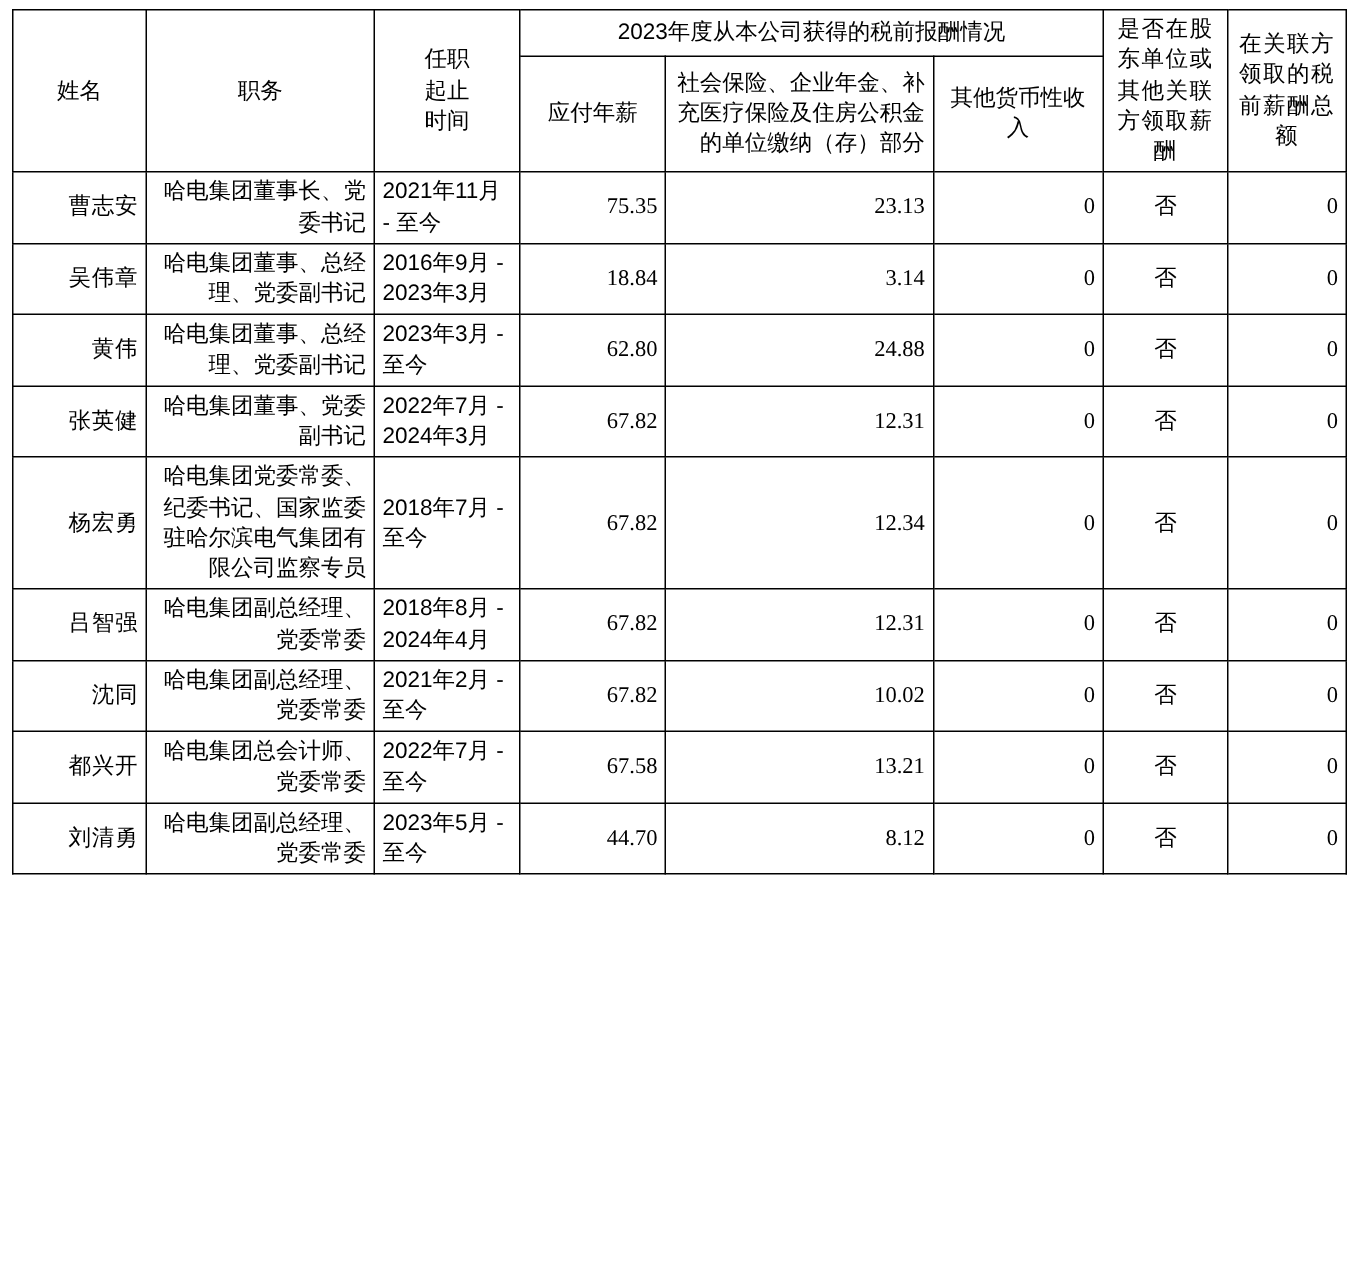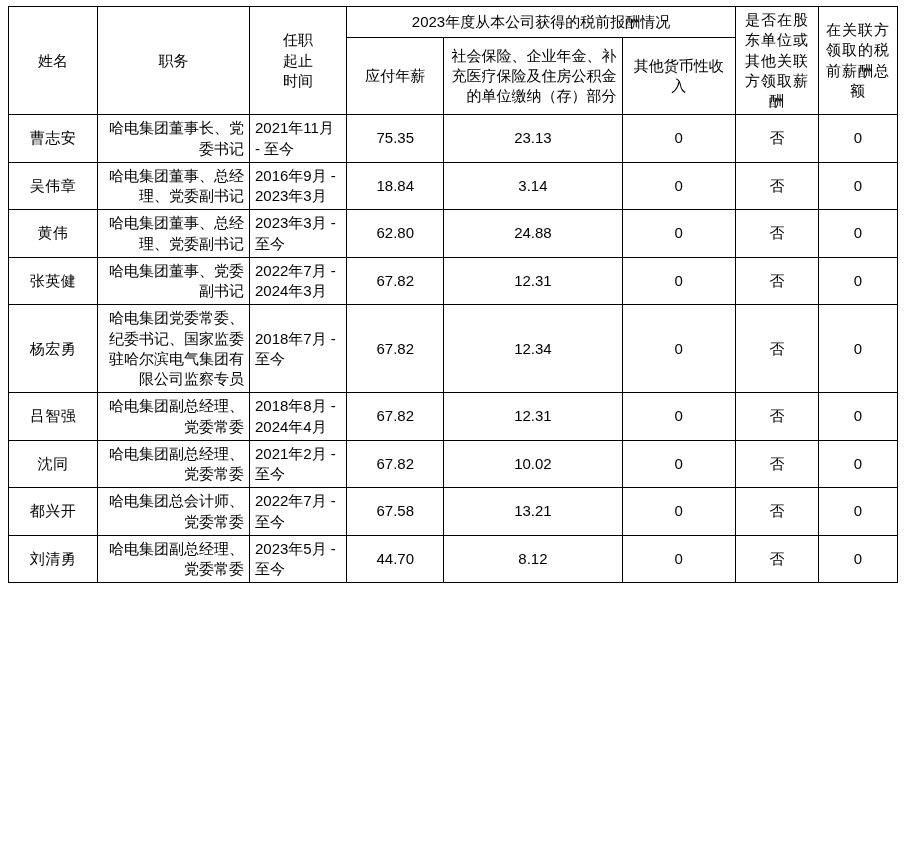--- a/index.html
+++ b/index.html
@@ -47,38 +47,38 @@
   col.c-name    { width: 88px; }
   col.c-post    { width: 150px; }
   col.c-period  { width: 96px; }
   col.c-salary  { width: 96px; }
   col.c-insur   { width: 176px; }
   col.c-other   { width: 112px; }
   col.c-share   { width: 82px; }
   col.c-related { width: 78px; }
 
   td.name-cell {
-    text-align: center;
+    text-align: right;
     font-size: 15px;
     letter-spacing: 0.5px;
   }
   td.post-cell {
     text-align: right;
     font-size: 14px;
     line-height: 1.3;
   }
   td.period-cell {
     text-align: left;
     font-size: 14px;
     line-height: 1.3;
   }
   td.num-cell {
-    text-align: center;
-    font-size: 15px;
-    font-family: Liberation Sans, sans-serif;
+    text-align: right;
+    font-size: 15px;
+    font-family: Liberation Serif, serif;
     padding-right: 8px;
   }
   td.center-cell {
     text-align: center;
     font-size: 15px;
   }
   .hdr-main {
     font-size: 15px;
   }
   .hdr-narrow {

